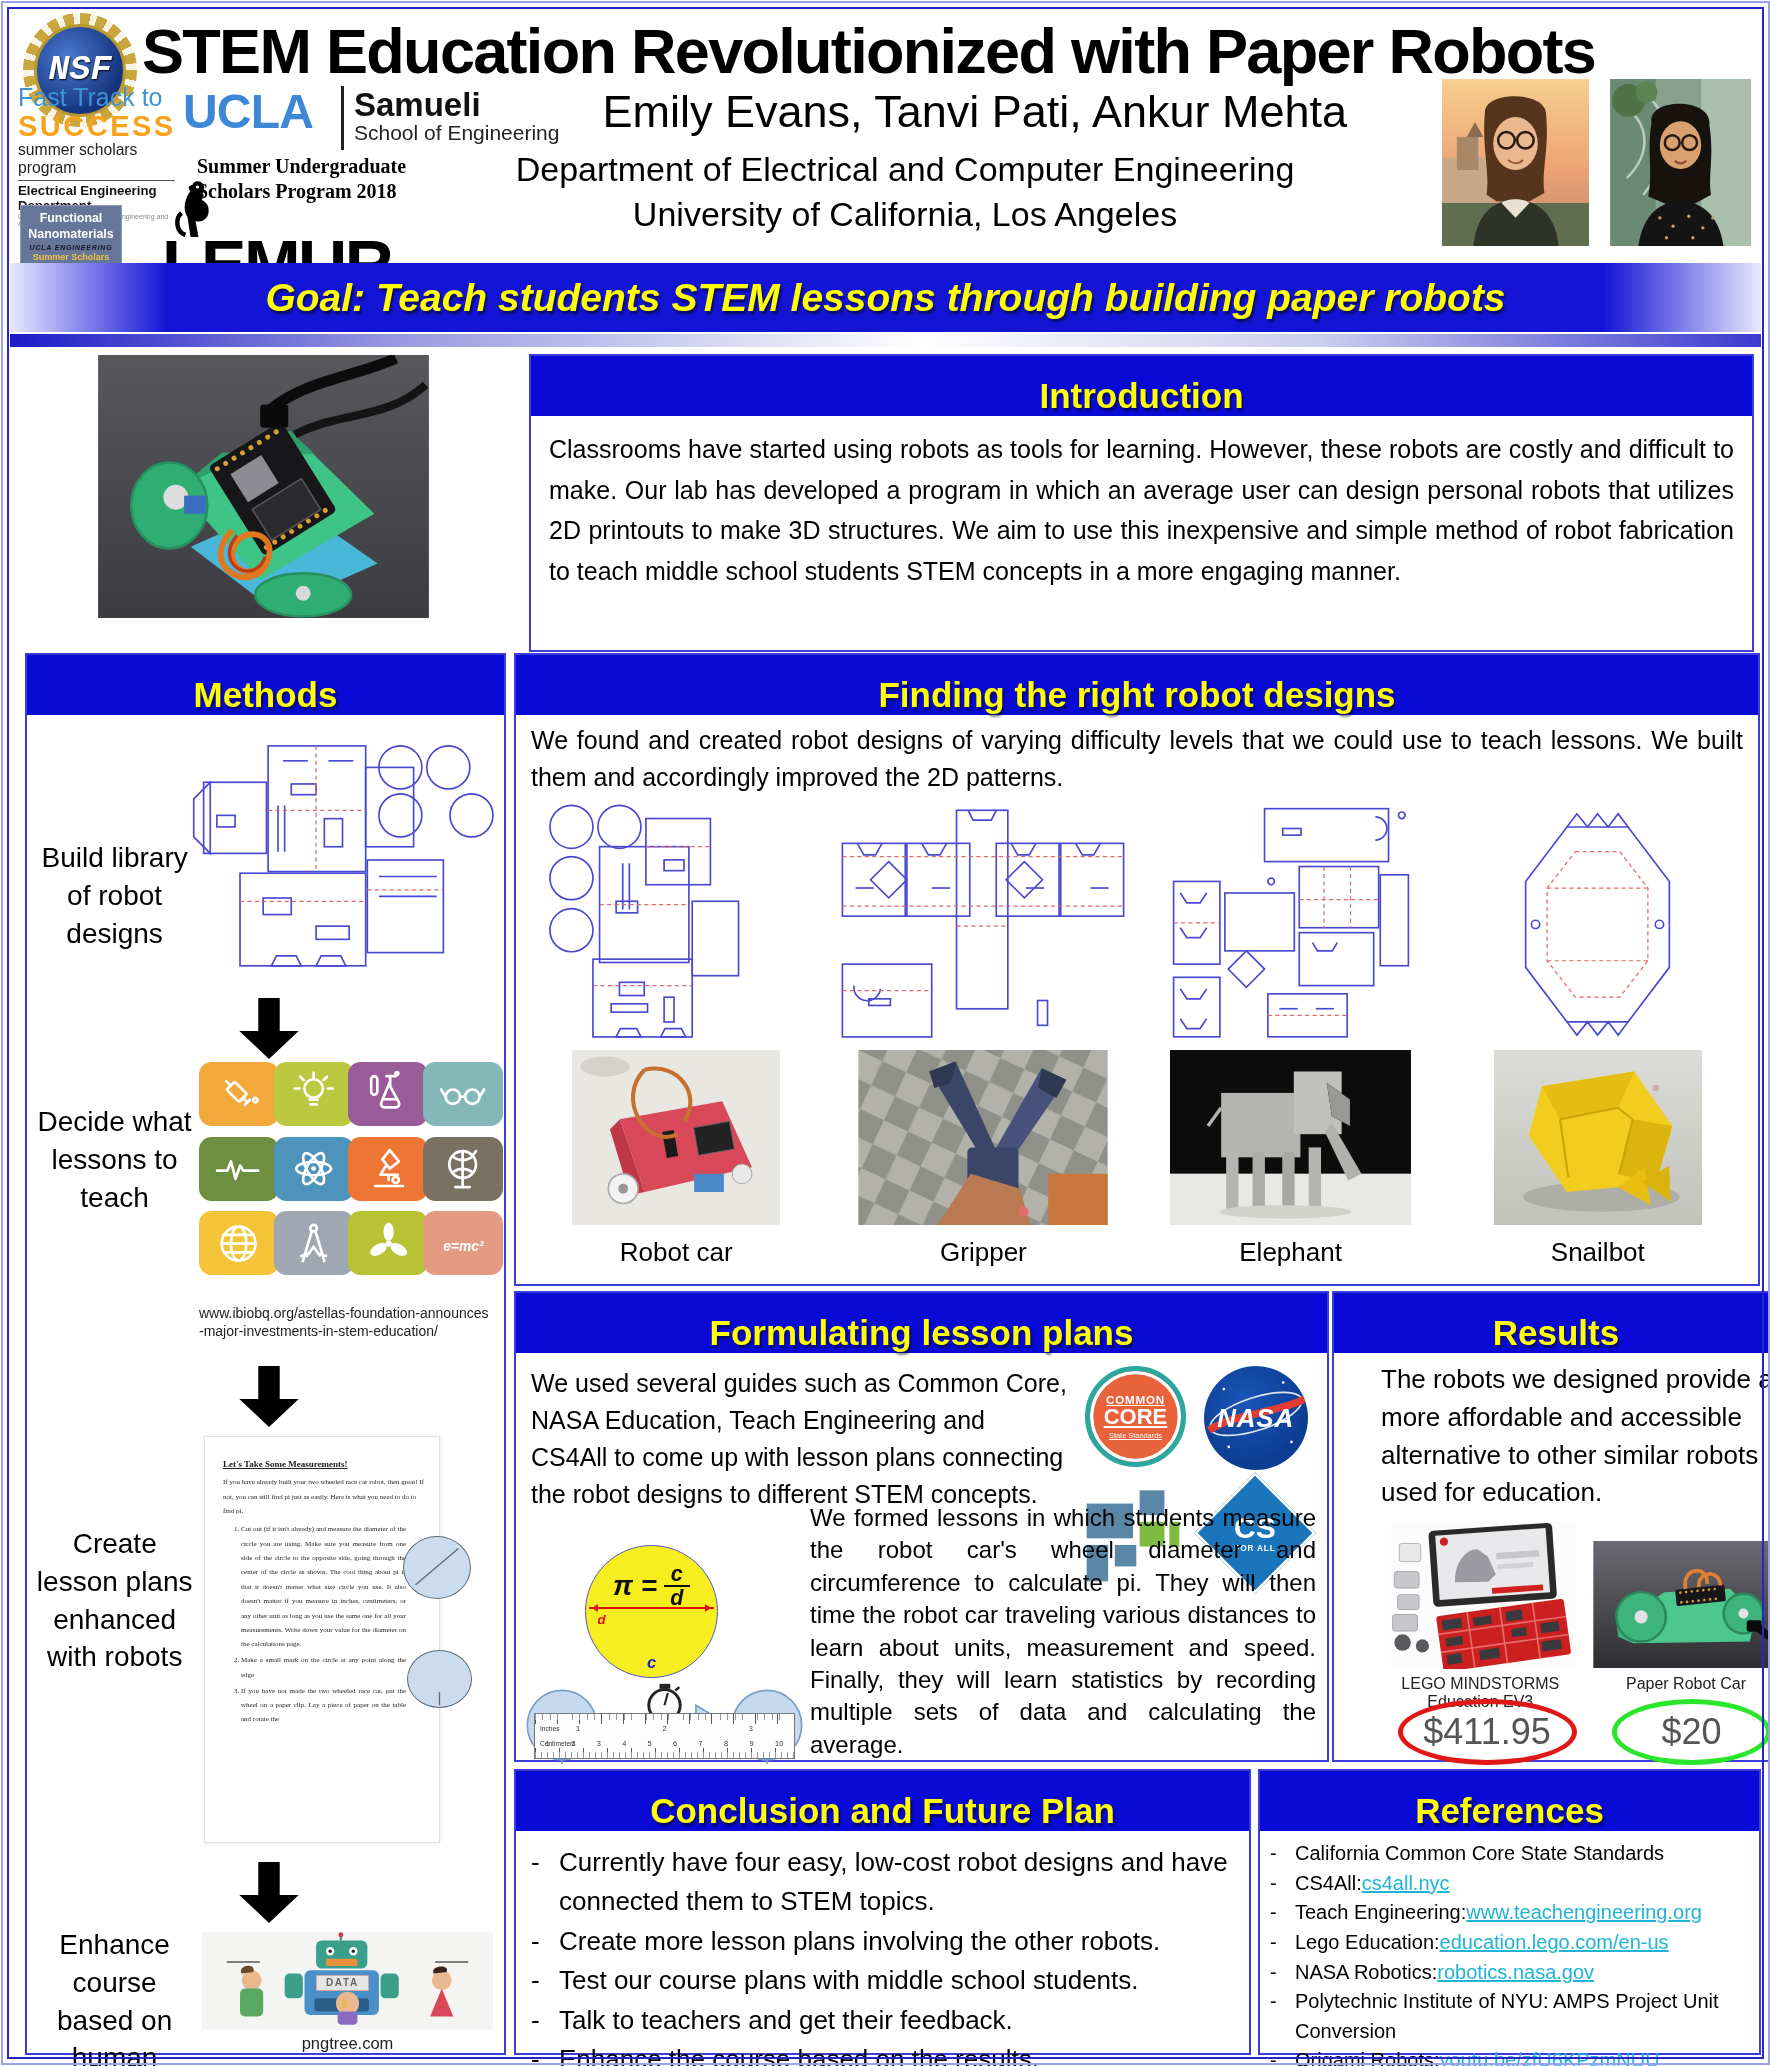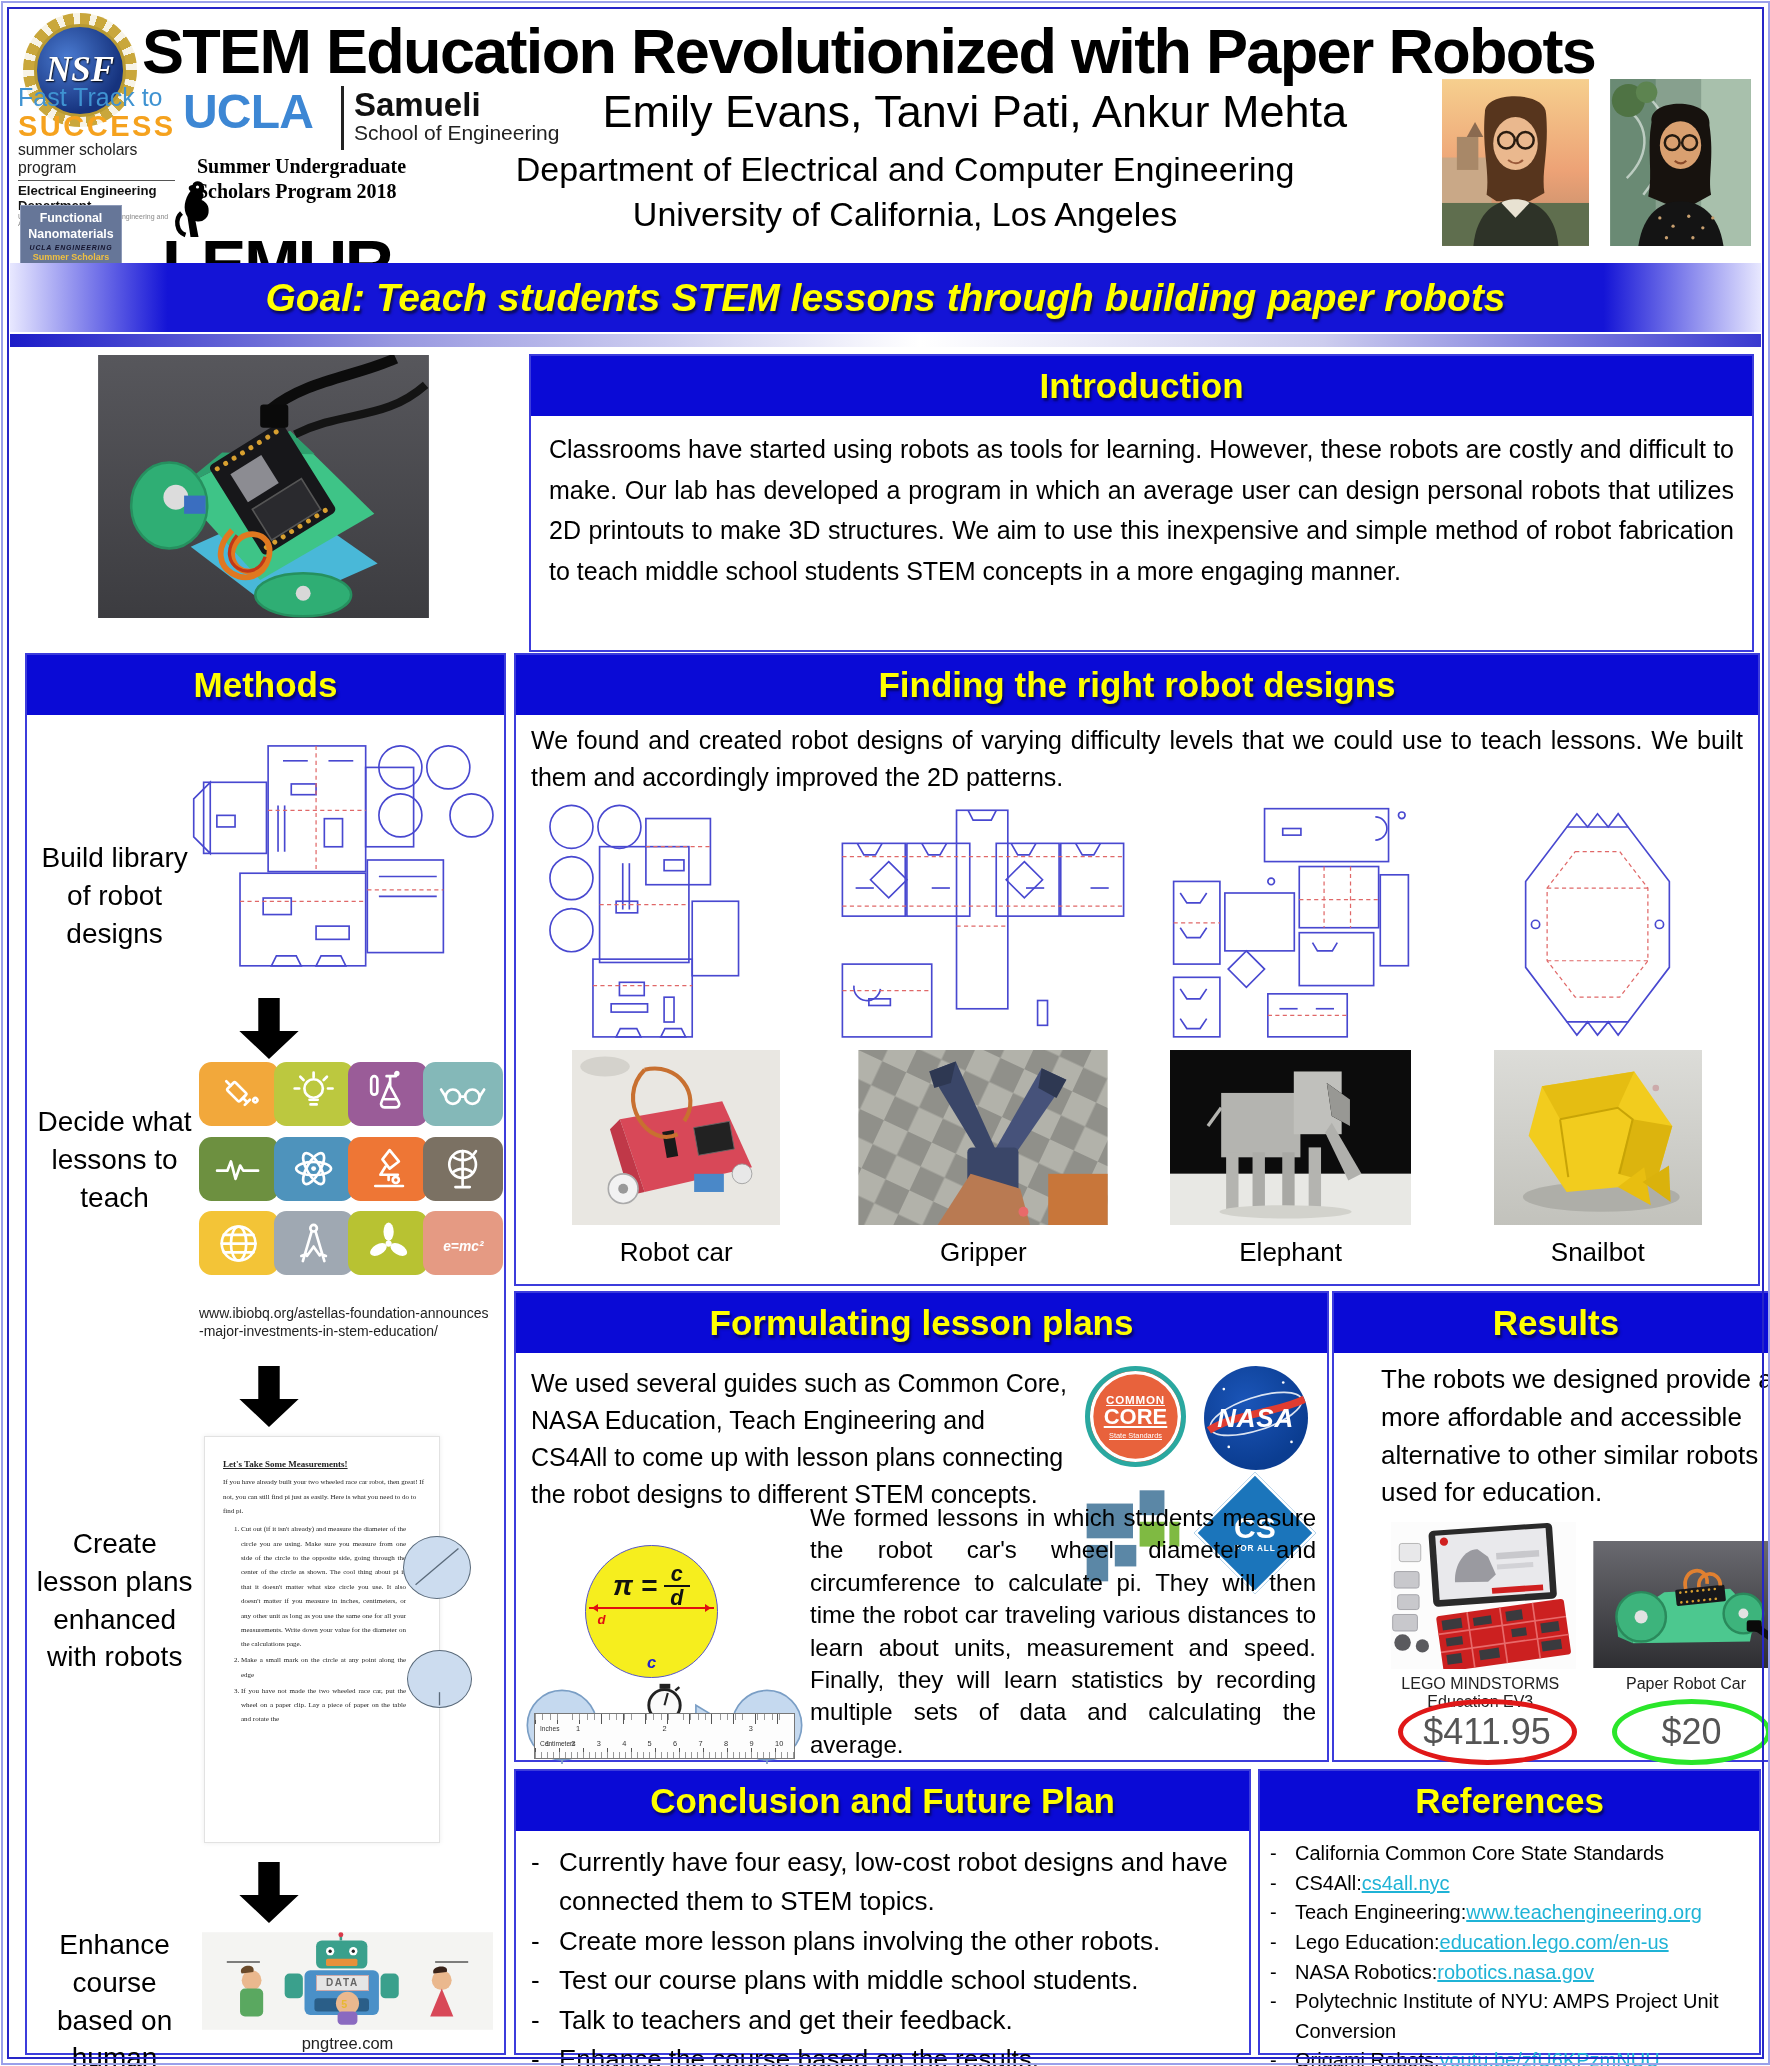--- a/index.html
+++ b/index.html
@@ -3,32 +3,32 @@
 <meta charset="utf-8">
 <style>
   html,body{margin:0;padding:0;}
   body{width:1771px;height:2066px;position:relative;background:#fff;
        font-family:"Liberation Sans",sans-serif;color:#111;overflow:hidden;}
   .abs{position:absolute;}
   .frame-outer{position:absolute;inset:0.8px;border:2.5px solid #9aa0ea;pointer-events:none;}
   .frame-inner{position:absolute;inset:7.4px;border:2.5px solid #2626c8;pointer-events:none;}
   
   .sec{position:absolute;background:#fff;border:2.5px solid #3c3cdc;box-sizing:border-box;}
-  .sec-head{height:60px;background:#0a0ad6;display:flex;align-items:center;justify-content:center;}
+  .sec-head{height:60px;background:#0a0ad6;display:flex;align-items:flex-end;justify-content:center;}
   .sec-head span{color:#ffff00;font-size:35px;font-weight:bold;text-shadow:1.7px 2.5px 2.5px rgba(0,0,0,.5);}
   .sec-body{position:relative;width:100%;}
   
   .title{font-size:63px;font-weight:bold;letter-spacing:-1.7px;color:#000;white-space:nowrap;}
   .authors{font-size:45px;color:#000;text-align:right;}
   .affil{font-size:34px;color:#000;text-align:center;}
   .nsf{border-radius:50%;background:repeating-conic-gradient(#c9a73c 0deg 11deg,#f7f3e6 11deg 18deg);}
   .nsf-in{position:absolute;inset:10.7px;border-radius:50%;border:3.3px solid #b89a33;
           background:radial-gradient(circle at 35% 35%,#4a7ad0,#16337e 70%);
           display:flex;align-items:center;justify-content:center;}
-  .nsf-in span{color:#fff;font-family:Liberation Serif, serif;font-style:italic;font-weight:bold;font-size:35px;text-shadow:0.8px 0.8px 1.7px #000;}
+  .nsf-in span{color:#fff;font-family:Liberation Mono, monospace;font-style:italic;font-weight:bold;font-size:35px;text-shadow:0.8px 0.8px 1.7px #000;}
   .ft1{font-size:25px;color:#3f93d2;}
   .ft2{font-size:29px;font-weight:bold;color:#f5a21e;letter-spacing:2.5px;line-height:1;}
   .ft3{font-size:15.7px;color:#222;border-bottom:1.7px solid #555;padding-bottom:2.5px;}
   .ft4{font-size:13.2px;font-weight:bold;color:#111;margin-top:2.5px;}
   .ft5{font-size:7px;color:#888;}
   .ucla{font-size:48px;font-weight:bold;color:#3d87d4;letter-spacing:-0.8px;}
   .sam1{font-size:33px;font-weight:bold;color:#111;line-height:1;}
   .sam2{font-size:21px;color:#222;}
   .susp{font-family:"Liberation Serif",serif;font-weight:bold;font-size:20px;line-height:1.25;color:#000;}
   .lemurtxt{font-size:68px;font-weight:900;letter-spacing:-2.5px;color:#000;line-height:1;}

